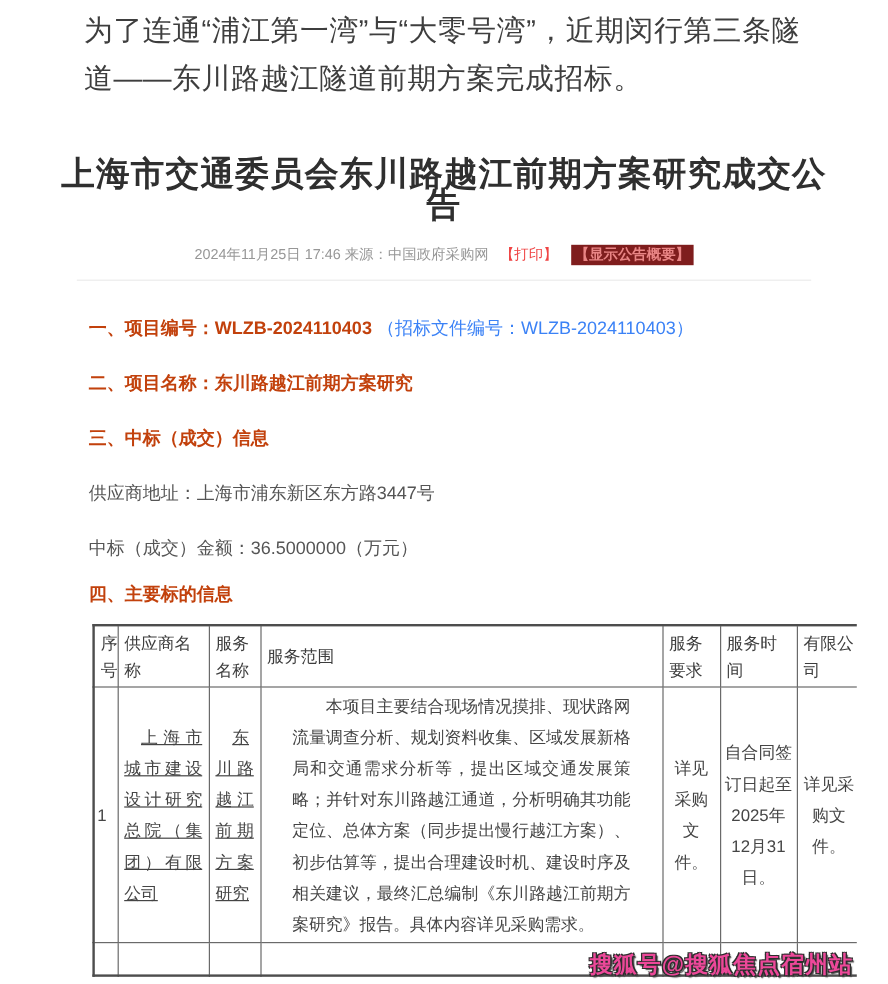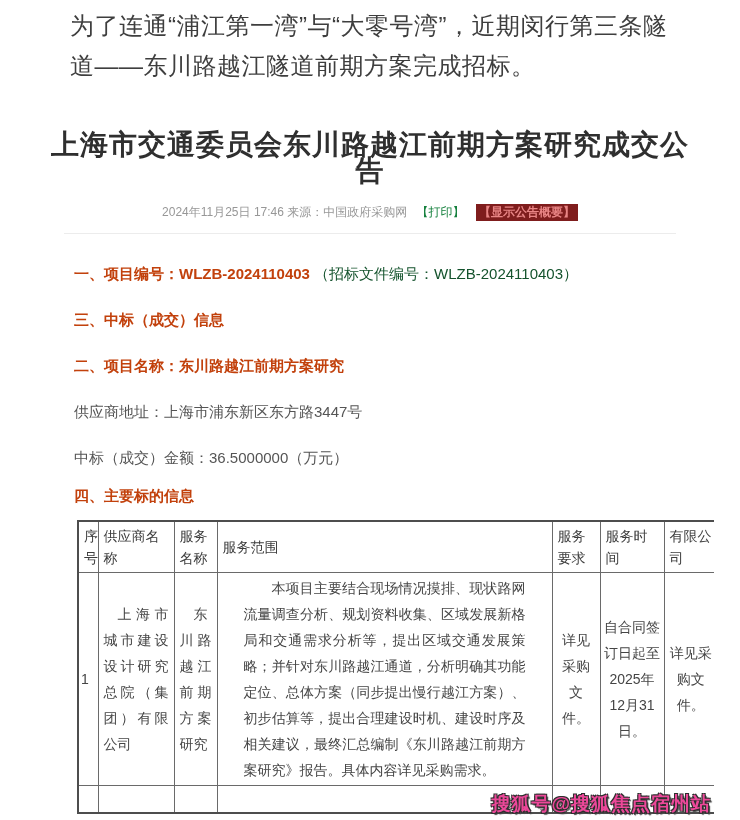--- a/index.html
+++ b/index.html
@@ -9,41 +9,41 @@
   }
   .intro{
     margin:0 44px;padding-top:6px;font-size:24px;line-height:40px;
     color:#3e3e3e;font-weight:400;letter-spacing:0.5px;
   }
   .title{
     margin:46px 20px 0;text-align:center;font-size:28px;line-height:26px;
     font-weight:700;color:#2f2f2f;letter-spacing:1px;
   }
   .meta{margin-top:20px;text-align:center;font-size:12px;line-height:15px;color:#979797;}
-  .meta .print{color:#15803d;margin-left:6px;text-decoration:none;cursor:pointer;}
+  .meta .print{color:#ef4444;margin-left:6px;text-decoration:none;cursor:pointer;}
   .meta .badge{
     display:inline-block;margin-left:8px;padding:1px 3px;background:#7f1d1d;
     color:#e98585;font-weight:700;cursor:pointer;text-decoration:none;
   }
   .divider{margin:12px 38px 0;border:0;border-top:1px solid #ececec;height:0;}
   .items{margin-left:48px;margin-right:40px;}
   .item{margin:26px 0 0;font-size:15px;line-height:20px;color:#555555;}
   .item.first{margin-top:30px;}
   .item.last{margin-top:18px;}
   .item .b{font-weight:700;color:#c2410c;}
-  .item .g{color:#14532d;font-weight:400;}
+  .item .g{color:#3b82f6;font-weight:400;}
   table.main{
     border-collapse:collapse;table-layout:fixed;width:640px;margin:14px 0 0 51px;
     font-size:14px;color:#454545;border:2px solid #4d4d4d;
   }
   table.main th,table.main td{border:1px solid #6a6a6a;vertical-align:middle;}
   table.main th{font-weight:400;text-align:left;padding:2px 5px;line-height:22px;color:#3d3d3d;}
   tr.header-row{height:51px;}
   td.cell-no{text-align:left;padding:0 2px;}
-  td.cell-supplier,td.cell-service{padding:12px 5px;text-align:justify;text-indent:1em;line-height:26px;}
+  td.cell-supplier,td.cell-service{padding:12px 5px;text-align:justify;text-indent:1em;line-height:26px;text-decoration:underline;}
   td.cell-scope{padding:2px 26px;text-align:justify;text-indent:2em;line-height:26px;}
   td.cell-center{text-align:center;padding:0 3px;line-height:26px;}
   tr.empty-row{height:28px;}
   .watermark{
     position:absolute;right:3px;top:791px;font-size:19px;font-weight:700;color:#ec4899;
     letter-spacing:1px;white-space:nowrap;
     text-shadow:1px 1px 0 #2e2e2e,-1px -1px 0 #2e2e2e,1px -1px 0 #2e2e2e,-1px 1px 0 #2e2e2e,2px 2px 1px #4a4a4a;
   }
 </style>
 </head>
@@ -59,22 +59,22 @@
     <span>2024年11月25日 17:46</span>
     <span>来源：中国政府采购网</span>
     <a class="print">【打印】</a>
     <a class="badge">【显示公告概要】</a>
   </div>
 
   <hr class="divider">
 
   <div class="items">
     <p class="item first"><span class="b">一、项目编号：WLZB-2024110403</span> <span class="g">（招标文件编号：WLZB-2024110403）</span></p>
+    <p class="item"><span class="b">二、项目名称：东川路越江前期方案研究</span></p>
     <p class="item"><span class="b">三、中标（成交）信息</span></p>
-    <p class="item"><span class="b">二、项目名称：东川路越江前期方案研究</span></p>
     <p class="item">供应商地址：上海市浦东新区东方路3447号</p>
     <p class="item">中标（成交）金额：36.5000000（万元）</p>
     <p class="item last"><span class="b">四、主要标的信息</span></p>
   </div>
 
   <table class="main">
     <colgroup>
       <col style="width:20px">
         <col style="width:76px">
         <col style="width:43px">

